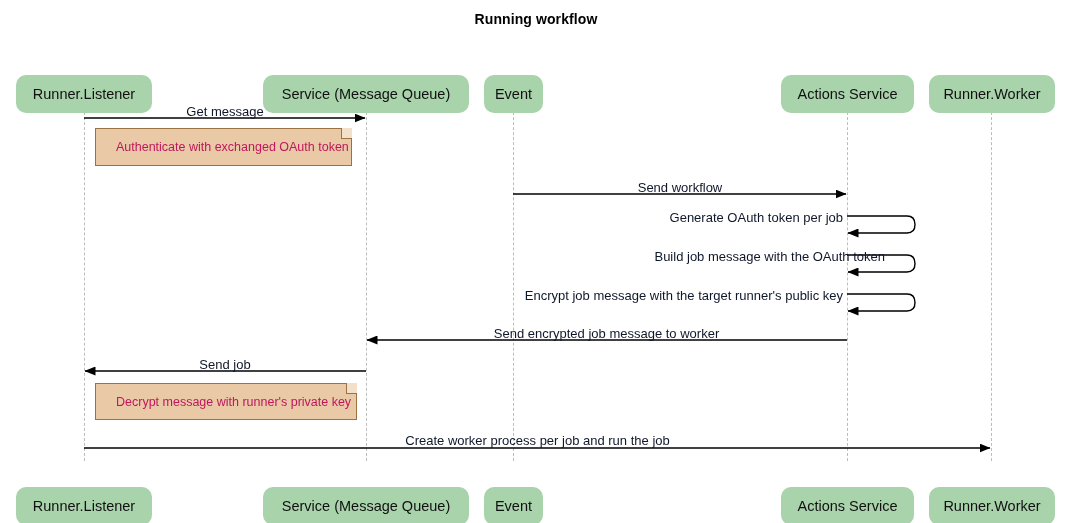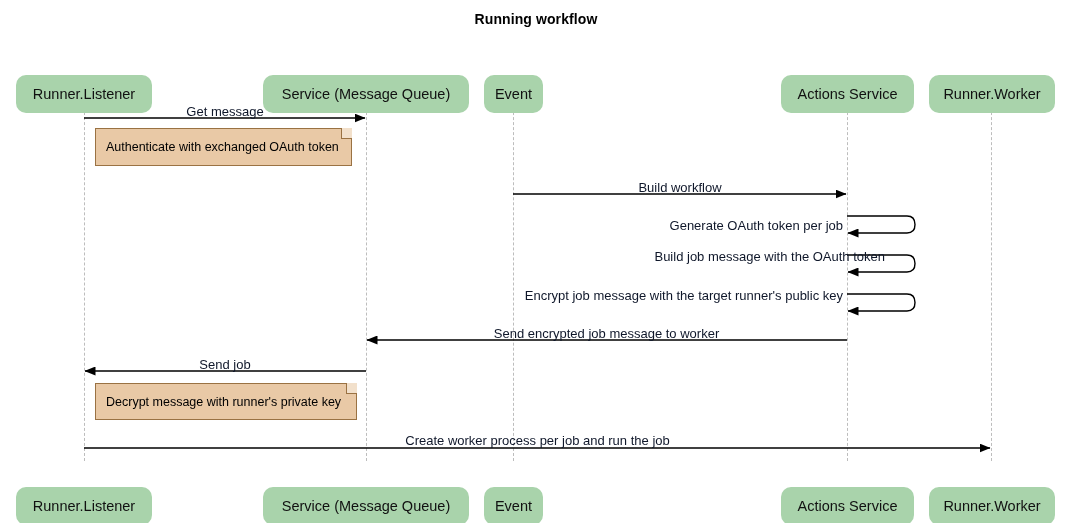--- a/index.html
+++ b/index.html
@@ -42,23 +42,23 @@
 
   
   svg.arrows{position:absolute;left:0;top:0;width:1072px;height:523px;overflow:visible;}
 
   
   .note{
     position:absolute;
     background:#e9c9a6;
     border:1px solid #9a7243;
     box-sizing:border-box;
-    font-size:12.5px;color:#000000;
+    font-size:12.5px;color:#be185d;
     display:flex;align-items:center;
-    padding-left:10px;
+    padding-left:20px;
     white-space:nowrap;
   }
   .note .fold{
     position:absolute;
     top:-1px;right:-1px;
     width:10px;height:10px;
     background:#f2e0cb;
     border-left:1px solid #9a7243;
     border-bottom:1px solid #9a7243;
   }
@@ -131,22 +131,22 @@
         <path d="M 847 255 H 907 Q 915 255 915 263.5 Q 915 272 907 272 H 848" marker-end="url(#ah-l)"></path>
         <path d="M 847 294 H 907 Q 915 294 915 302.5 Q 915 311 907 311 H 848" marker-end="url(#ah-l)"></path>
         <line x1="847" y1="340" x2="367" y2="340" marker-end="url(#ah-l)"></line>
         <line x1="366" y1="371" x2="85" y2="371" marker-end="url(#ah-l)"></line>
         <line x1="84" y1="448" x2="990" y2="448" marker-end="url(#ah-r)"></line>
       </g>
   </svg>
 
   <div id="msg-labels">
       <div class="msg-label" style="left: 84px; top: 104px; width: 282px;">Get message</div>
-      <div class="msg-label" style="left: 513px; top: 180px; width: 334px;">Build workflow</div>
-      <div class="msg-label" style="left: 0px; top: 210px; width: 843px; text-align: right; margin-top: 8px;">Generate OAuth token per job</div>
+      <div class="msg-label" style="left: 513px; top: 180px; width: 334px;">Send workflow</div>
+      <div class="msg-label" style="left: 0px; top: 210px; width: 843px; text-align: right;">Generate OAuth token per job</div>
       <div class="msg-label" style="left: 0px; top: 249px; width: 843px; text-align: right; margin-left: 42px;">Build job message with the OAuth token</div>
       <div class="msg-label" style="left: 0px; top: 288px; width: 843px; text-align: right;">Encrypt job message with the target runner's public key</div>
       <div class="msg-label" style="left: 366px; top: 326px; width: 481px;">Send encrypted job message to worker</div>
       <div class="msg-label" style="left: 84px; top: 357px; width: 282px;">Send job</div>
       <div class="msg-label" style="left: 84px; top: 433px; width: 907px;">Create worker process per job and run the job</div>
     </div>
 
   <div class="note" style="left:95px;top:128px;width:257px;height:38px;">
     <span>Authenticate with exchanged OAuth token</span>
     <span class="fold"></span>

